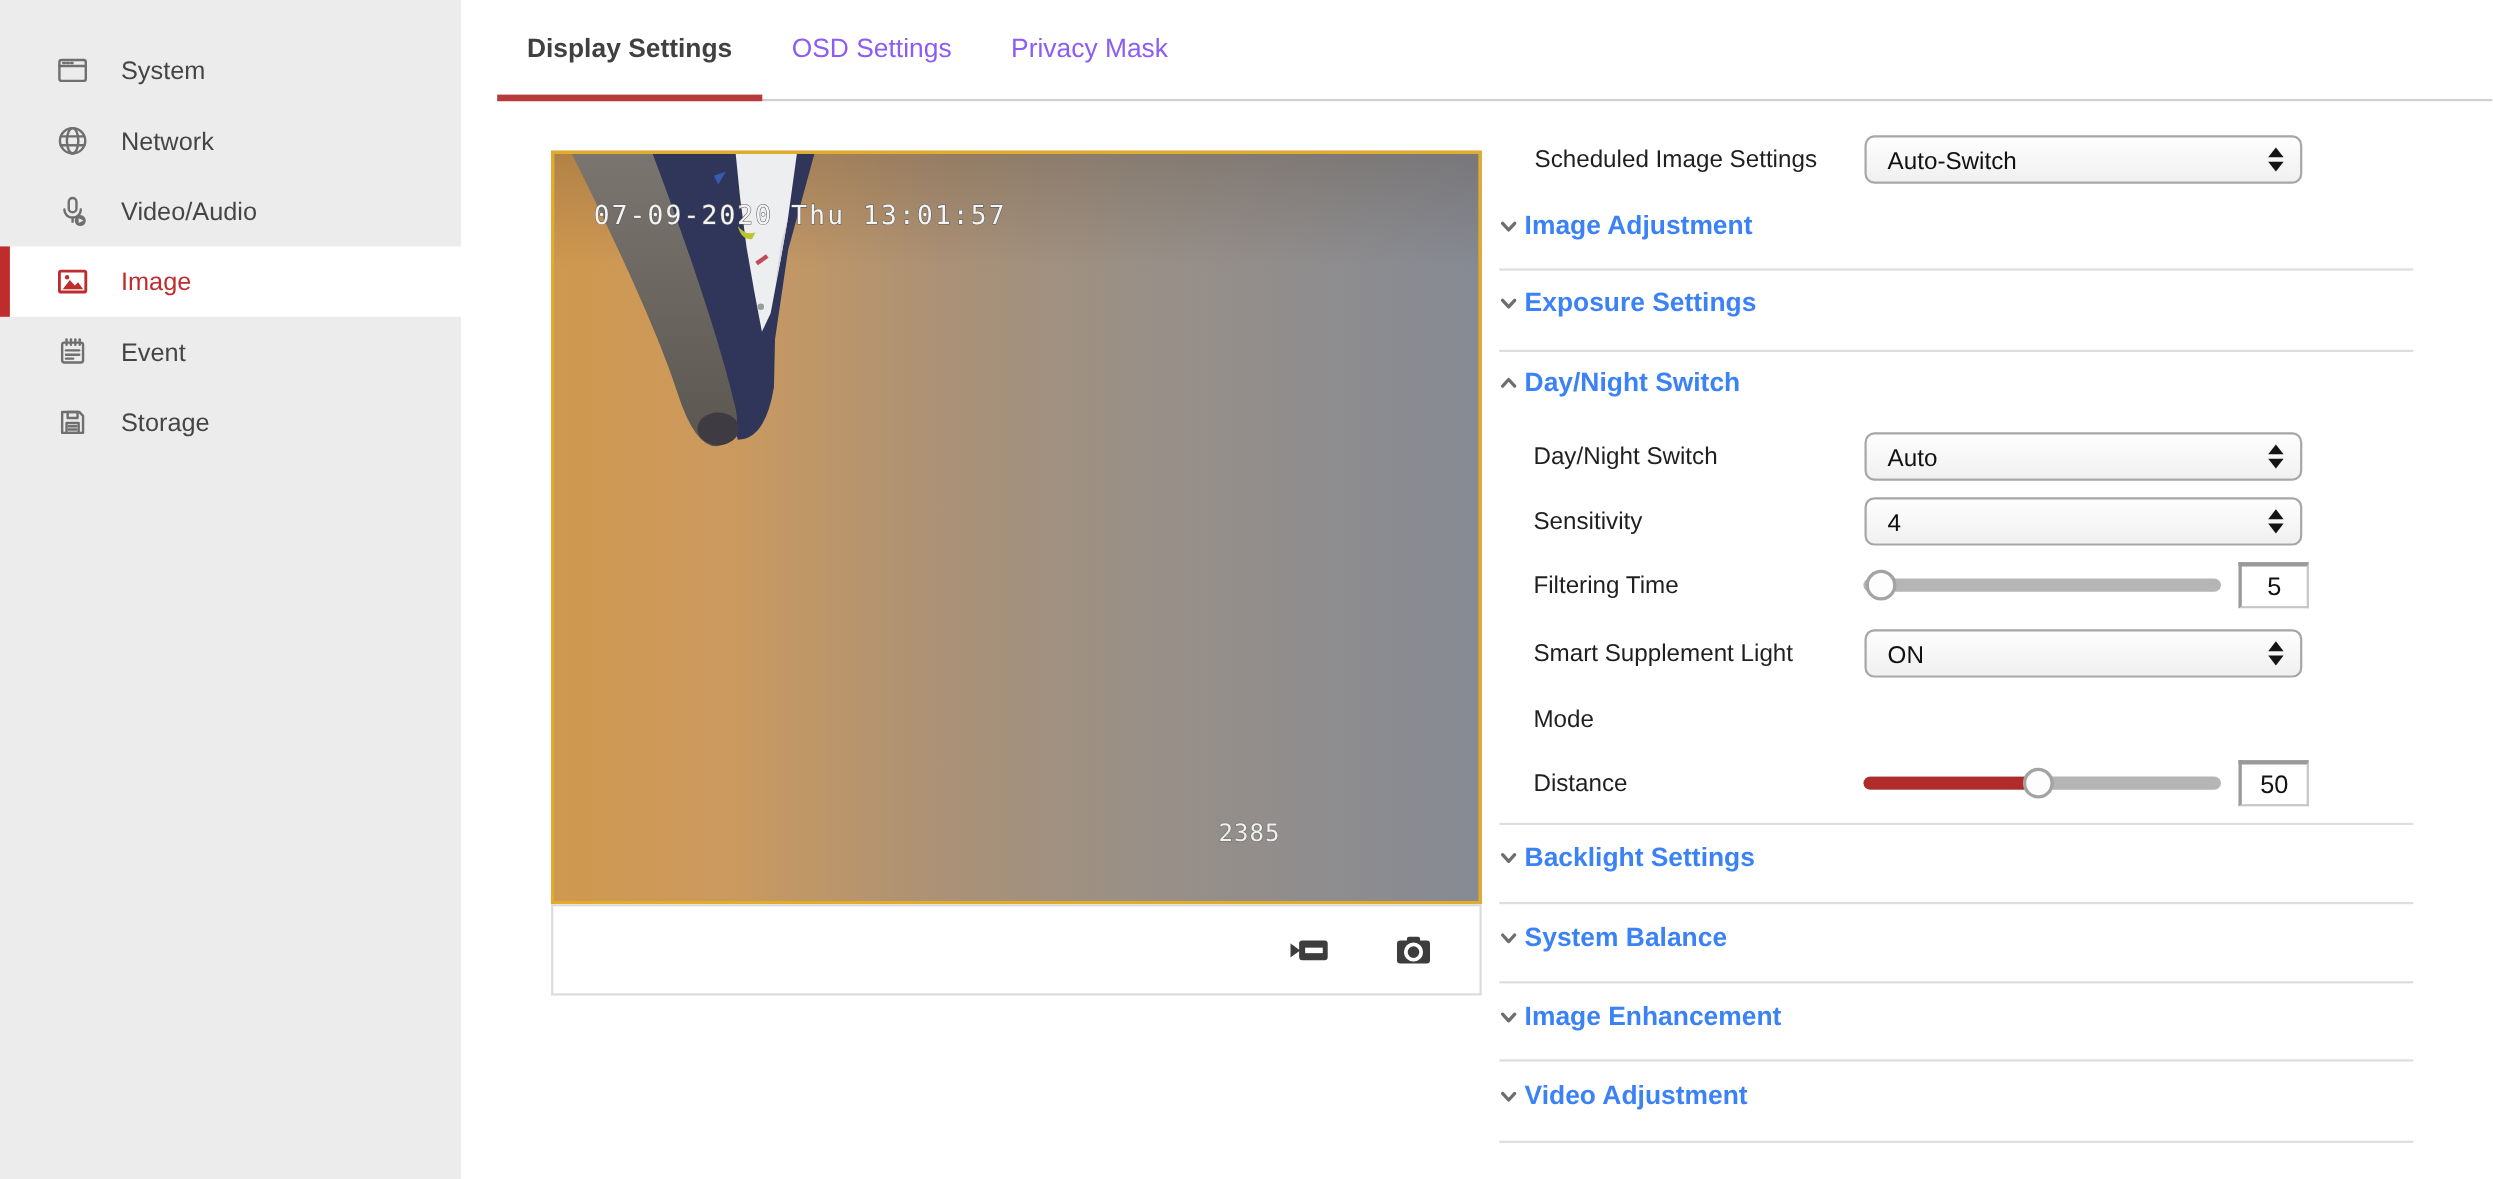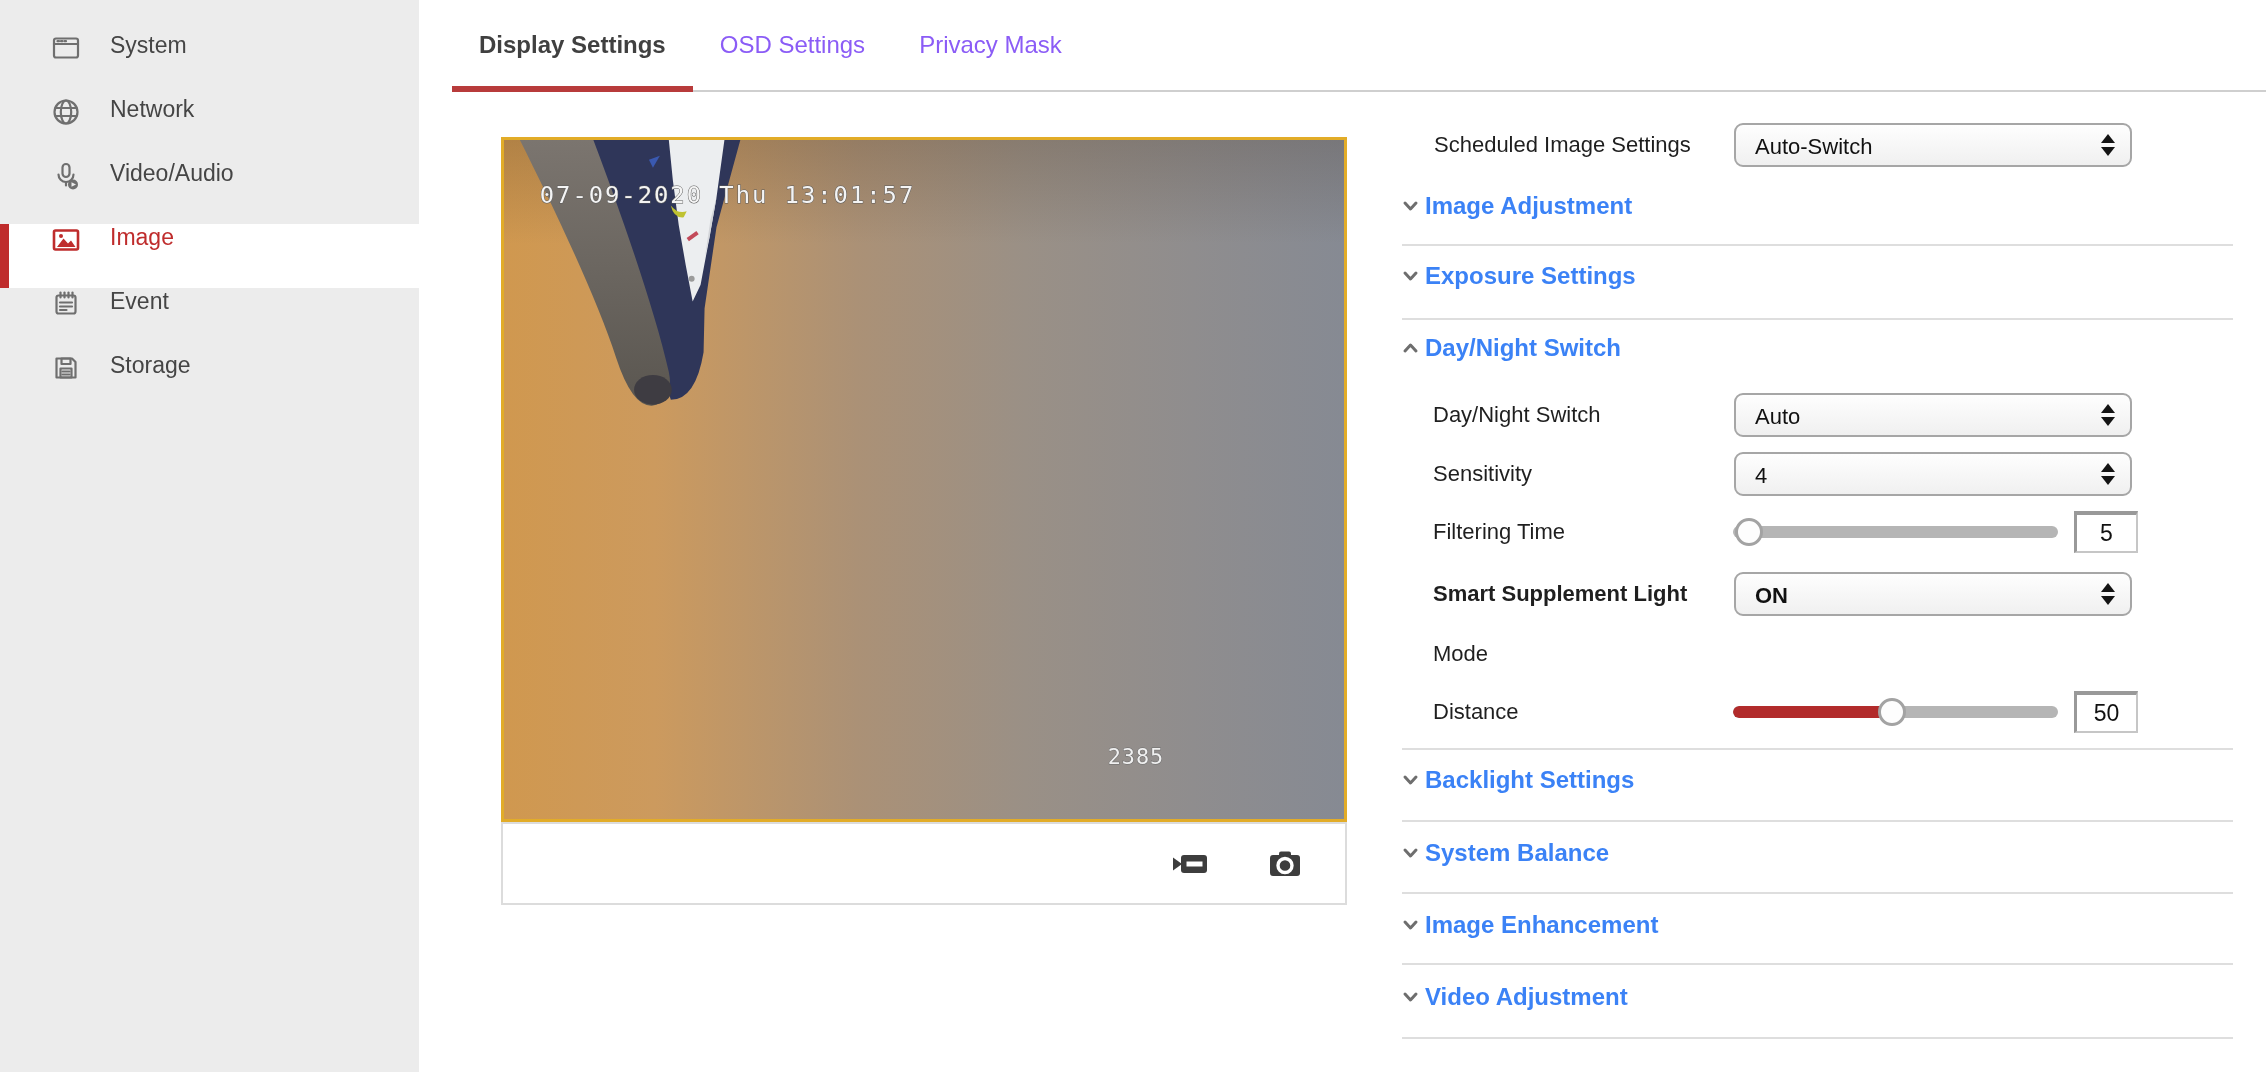--- a/index.html
+++ b/index.html
@@ -1,21 +1,21 @@
 <!DOCTYPE html>
 <html><head>
 <meta charset="utf-8">
 <style>
   html,body{margin:0;padding:0;background:#fff;}
   .app{position:relative;width:2266px;height:1072px;background:#fff;overflow:hidden;
        font-family:"Liberation Sans",sans-serif;color:#222;}
 
   
   .sidebar{position:absolute;left:0;top:0;width:419px;height:1072px;background:#ececec;padding-top:32px;box-sizing:border-box;}
-  .side-item{position:relative;height:64px;display:flex;padding-left:50px;cursor:pointer;}
+  .side-item{position:relative;height:64px;display:flex;align-items:center;padding-left:50px;cursor:pointer;}
   .side-item .side-ic{width:32px;height:32px;margin-right:28px;flex:0 0 auto;}
   .side-item .side-label{font-size:23px;color:#454545;}
   .side-item.active{background:#ffffff;}
   .side-item.active::before{content:"";position:absolute;left:0;top:0;bottom:0;width:9px;background:#bf2c2c;}
   .side-item.active .side-label{color:#bf2c2c;font-weight:normal;}
   .stroke-ic{stroke:#6f6f6f;fill:none;stroke-width:2.2;stroke-linecap:round;stroke-linejoin:round;}
 
   
   .main{position:absolute;left:419px;top:0;right:0;bottom:0;}
   .tabbar{position:relative;margin-left:33px;height:90px;border-bottom:2px solid #cfcfcf;display:flex;align-items:center;}
@@ -27,21 +27,21 @@
   .content{position:absolute;left:0;top:92px;right:0;bottom:0;}
 
   
   .preview{position:absolute;left:82px;top:45px;width:846px;height:685px;box-sizing:border-box;border:3px solid #e2ac28;background:#a09488;}
   .preview svg{display:block;width:100%;height:100%;}
   .preview-toolbar{position:absolute;left:82px;top:730px;width:846px;height:83px;box-sizing:border-box;border:2px solid #dcdcdc;background:#fff;
                    display:flex;align-items:center;justify-content:flex-end;gap:58px;padding-right:42px;}
   .tool-ic{width:36px;height:30px;cursor:pointer;}
 
   
-  .settings{position:absolute;left:983px;top:0;width:831px;height:980px;}
+  .settings{position:absolute;left:944px;top:0;width:831px;height:980px;}
   .divider{position:absolute;left:0;right:0;height:2px;background:#dedede;}
   .sec-head{position:absolute;left:0;height:32px;display:flex;align-items:center;gap:6px;font-size:24px;font-weight:bold;color:#3b82f6;cursor:pointer;}
   .chev{width:17px;height:17px;flex:0 0 auto;}
   .srow{position:absolute;left:0;right:0;height:44px;display:flex;align-items:center;}
   .srow .rlabel{position:absolute;left:31px;font-size:22px;color:#1f1f1f;}
 
   .sel{position:absolute;left:332px;width:398px;height:44px;box-sizing:border-box;
        border:2px solid #a6a6a6;border-radius:9px;background:linear-gradient(#fefefe,#f0f0f0);
        display:flex;align-items:center;padding:4px 40px 0 19px;font-size:22px;color:#111;cursor:pointer;}
   .sel.focused{border:3px solid #5b97e8;box-shadow:0 0 0 4px rgba(110,160,230,.5);}
@@ -279,21 +279,21 @@
           <span class="rlabel">Filtering Time</span>
           <div class="slider">
             <div class="slider-track">
                 <div class="slider-fill" style="width: 0%;"></div>
               </div>
             <div class="slider-handle" style="left: 5%;"></div>
           </div>
           <input class="valuebox" value="5" style="">
         </div>
 
-        <div class="srow" style="top:480px;font-weight:bold;">
+        <div class="srow" style="top:480px;">
           <span class="rlabel">Smart Supplement Light</span>
           <div class="sel">
             <span>ON</span>
             <span class="sel-arrows">
                 <i class="a-up"></i>
                 <i class="a-down"></i>
               </span>
           </div>
         </div>
 

